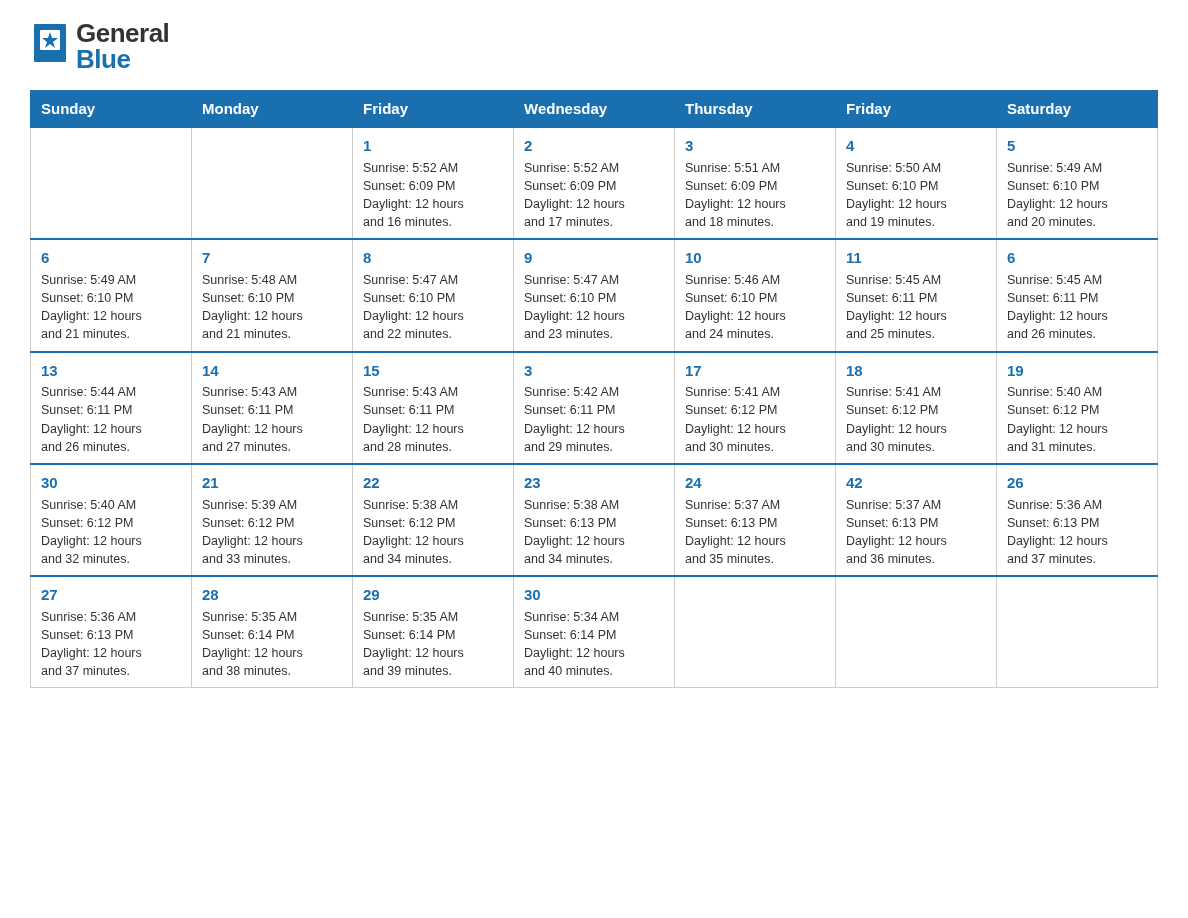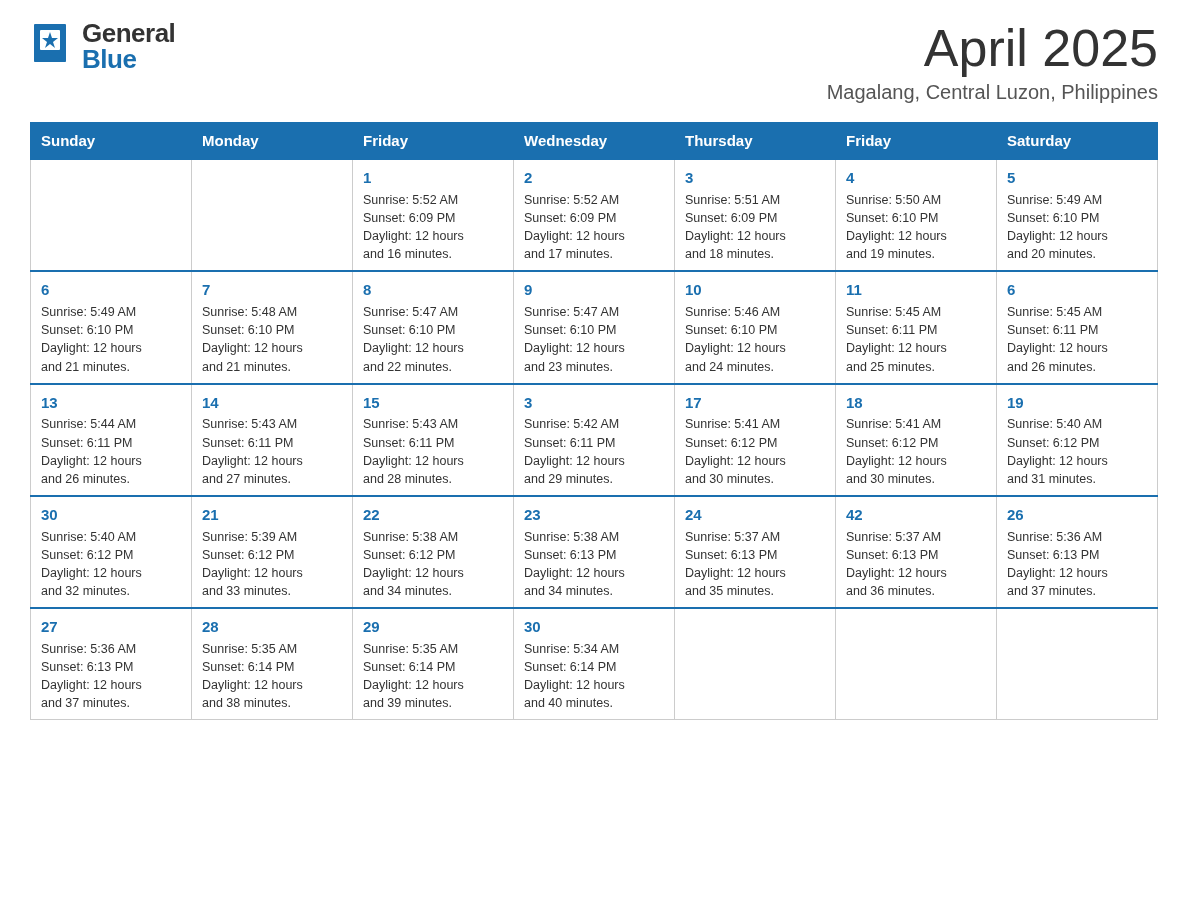--- a/index.html
+++ b/index.html
@@ -62,21 +62,21 @@
       color: #1a6faf;
       display: block;
       margin-bottom: 2px;
     }
     tbody tr td.empty {
       border-top: 2px solid #1a6faf;
     }
     .logo-wrapper {
       display: flex;
       align-items: center;
-      gap: 6px;
+      gap: 0;
     }
     .logo-icon {
       position: relative;
       display: inline-block;
       width: 40px;
       height: 48px;
       margin-right: 6px;
     }
     .logo-icon svg {
       width: 40px;
@@ -111,24 +111,20 @@
         <rect x="4" y="2" width="32" height="38" rx="1" fill="#1a6faf"></rect>
         <polygon points="4,40 20,32 36,40" fill="#1a6faf"></polygon>
         <rect x="10" y="8" width="20" height="20" rx="1" fill="white"></rect>
         <polygon points="20,10 22,16 28,16 23,20 25,26 20,22 15,26 17,20 12,16 18,16" fill="#1a6faf"></polygon>
       </svg>
     </div>
     <div class="logo-text-block">
       <span class="logo-general">General</span>
       <span class="logo-blue">Blue</span>
     </div>
-  </div>
-  <div class="title-block">
-    <div class="month-title">April 2025</div>
-    <div class="subtitle">Magalang, Central Luzon, Philippines</div>
   </div>
 </div>
 
 <table>
   <thead>
     <tr>
     <th>Sunday</th>
         <th>Monday</th>
         <th>Friday</th>
         <th>Wednesday</th>

